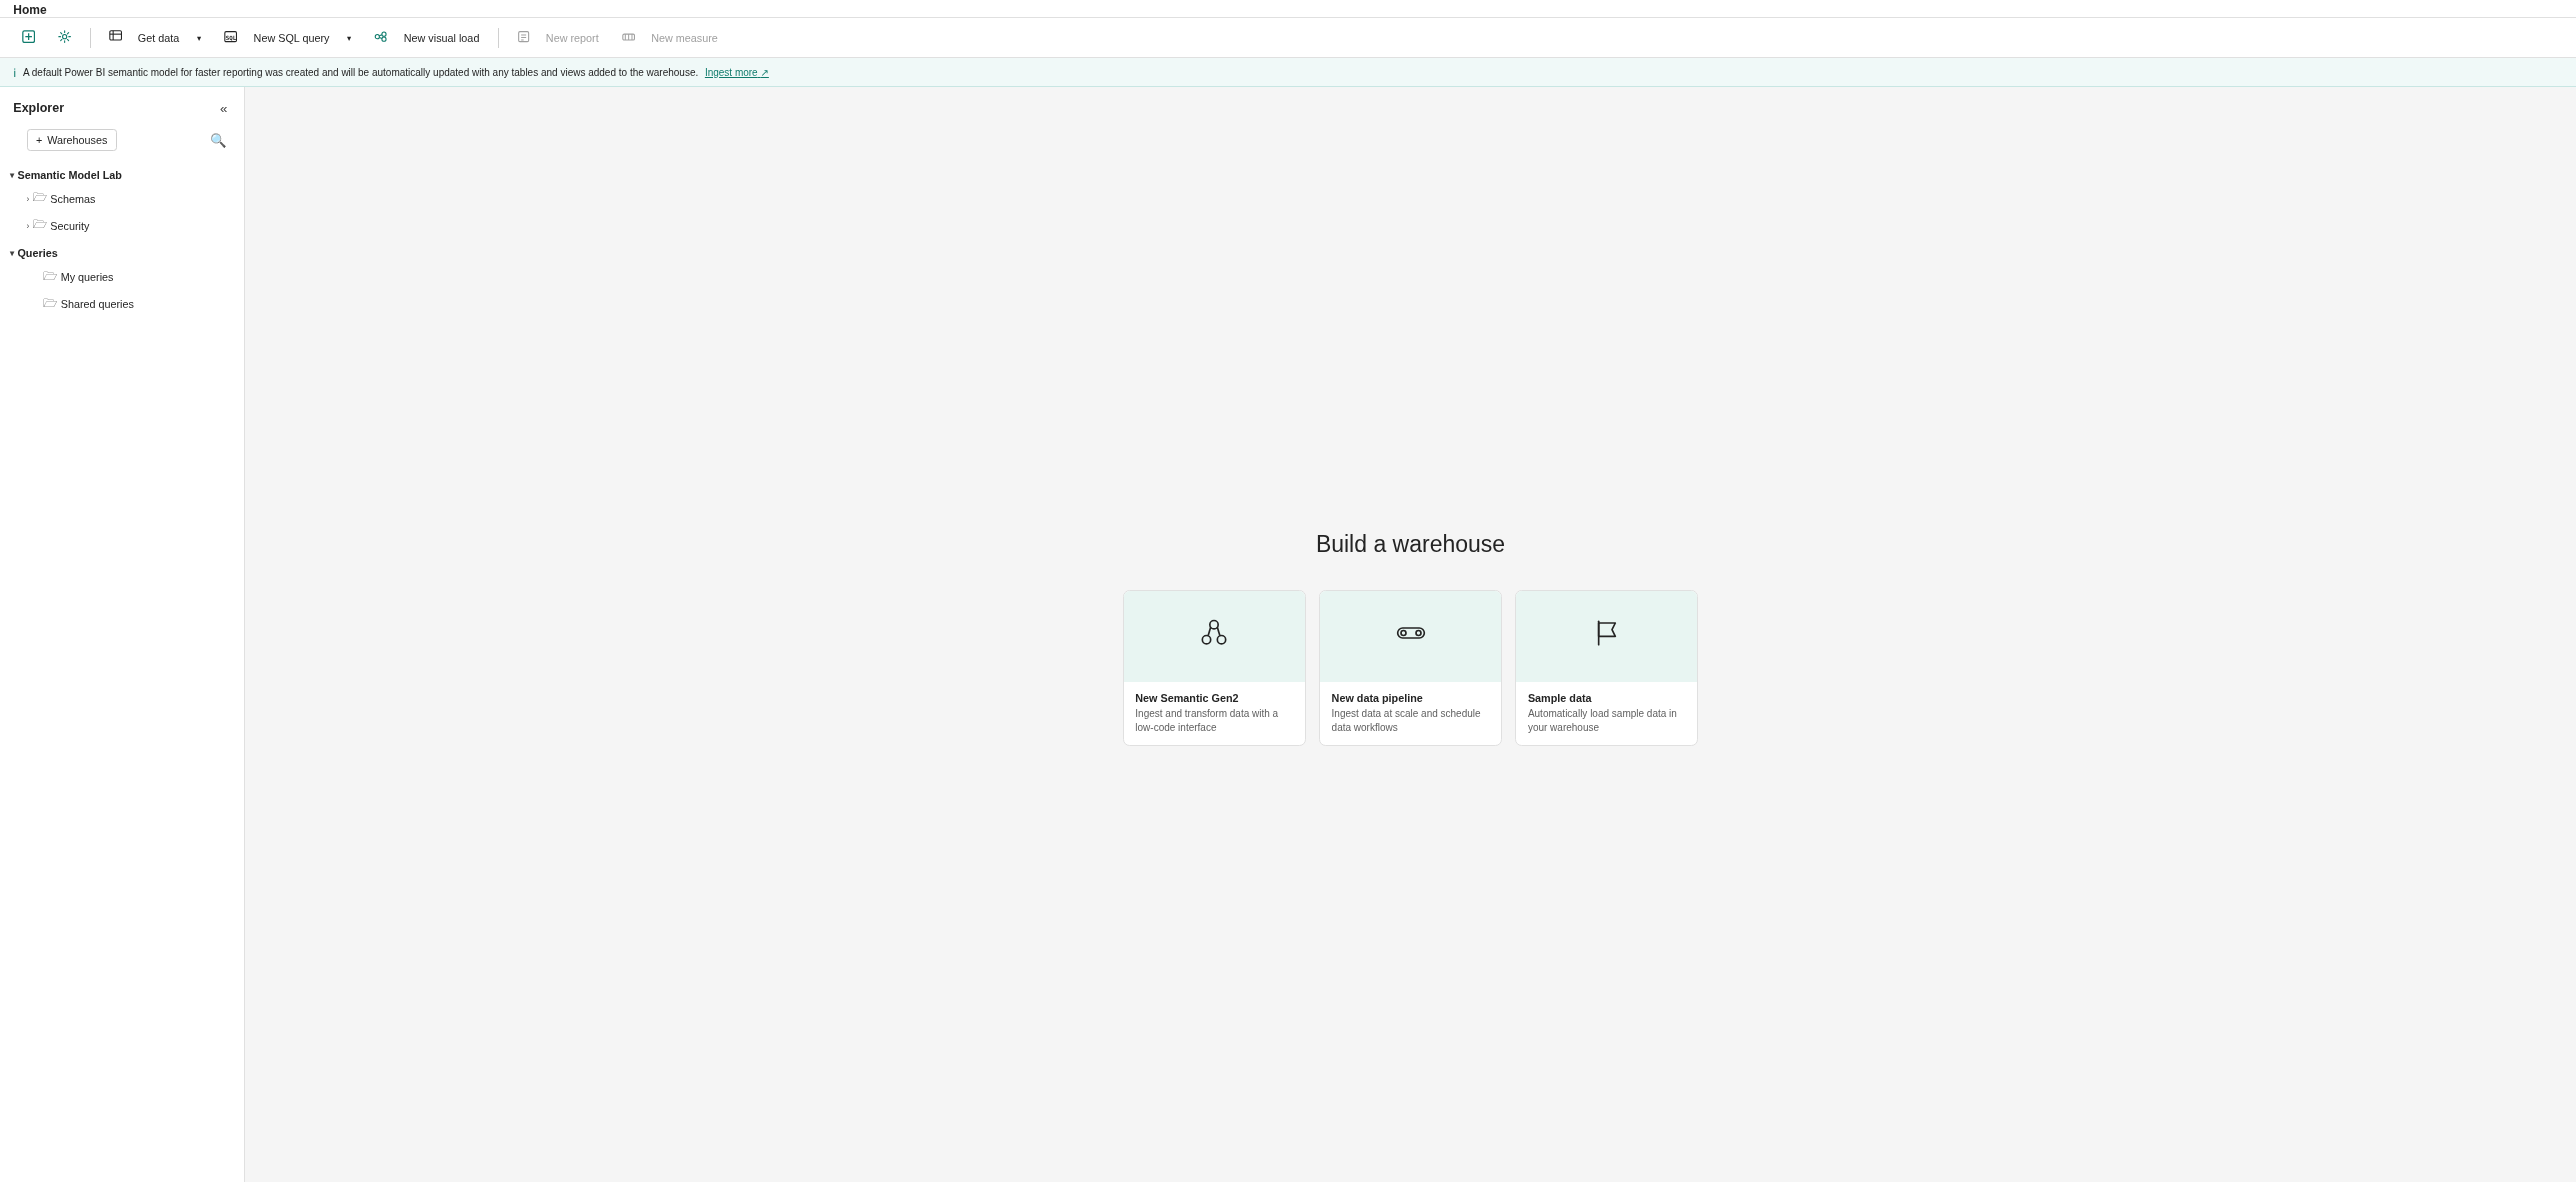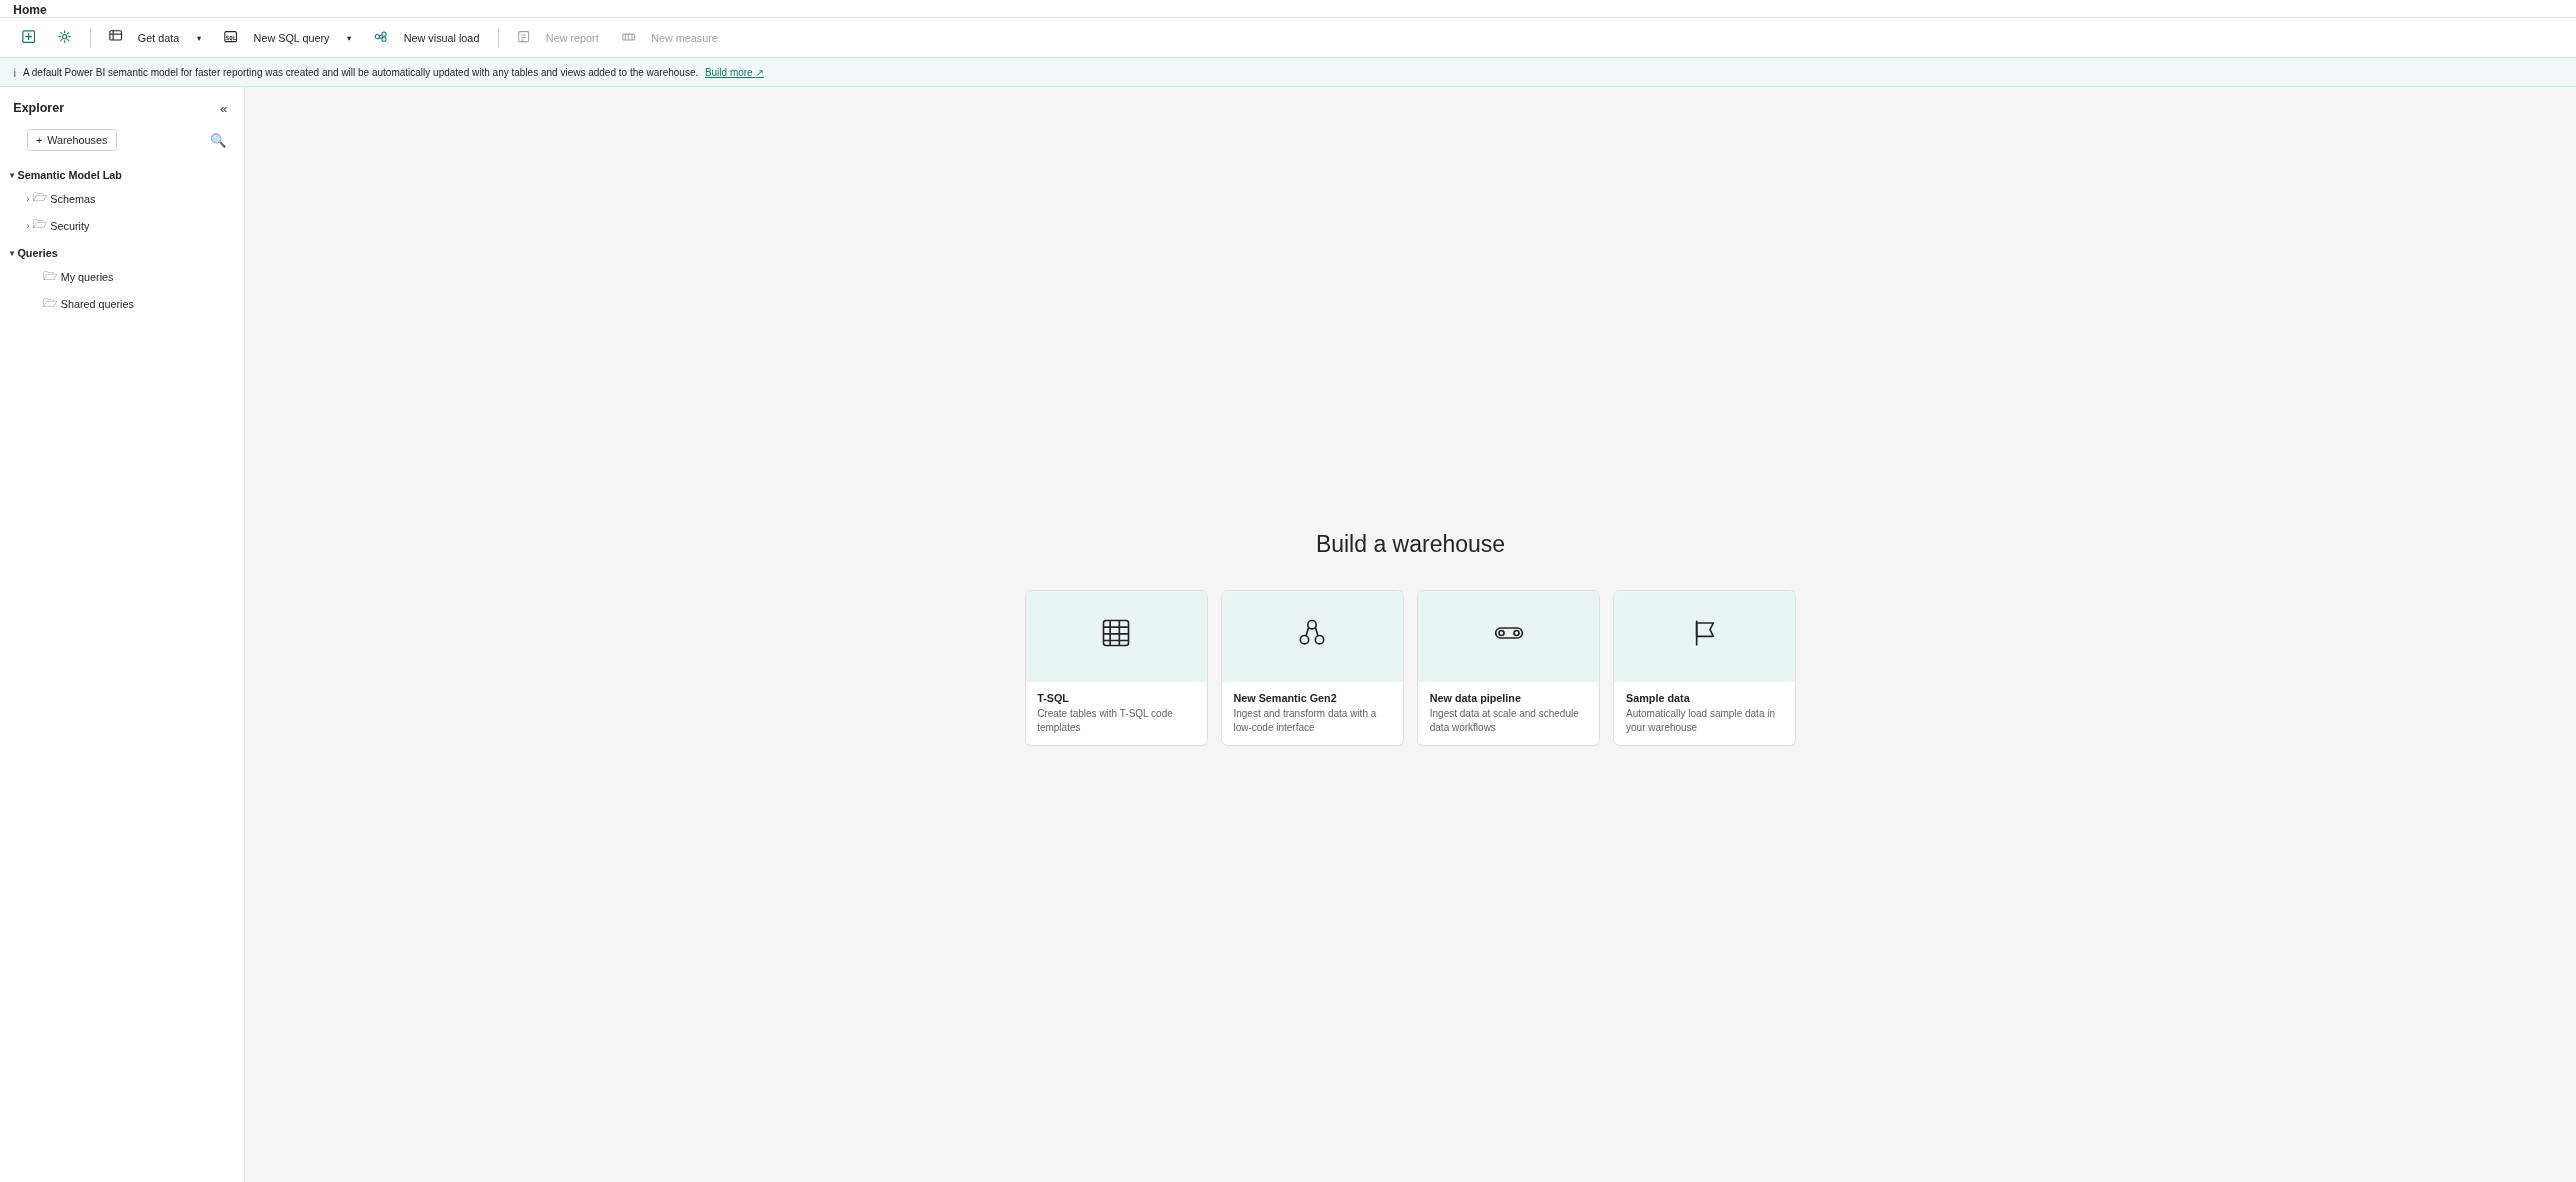--- a/index.html
+++ b/index.html
@@ -137,21 +137,21 @@
         </svg>
     </span>
     <span>New measure</span>
   </button>
 </div>
 
 <div class="info-bar">
   <span class="info-icon">ℹ</span>
   <span>A default Power BI semantic model for faster reporting was created and will be automatically updated with any tables and views added to the warehouse.</span>
   <a href="#">
-    <span>Build more</span>
+    <span>Ingest more</span>
     <span> ↗</span>
   </a>
 </div>
 
 <div class="layout">
 
   <div class="sidebar">
     <div class="sidebar-header">
       <span class="sidebar-title">Explorer</span>
       <div class="sidebar-actions">
@@ -199,38 +199,20 @@
         <span>Shared queries</span>
       </div>
     </div>
   </div>
 
   <div class="main">
     <h2 class="main-heading">Build a warehouse</h2>
 
     <div class="cards-grid">
 
-      <div class="card">
-        <div class="card-icon-area">
-          <span class="card-icon">
-            <svg class="icon-svg" viewBox="0 0 36 36" fill="none" xmlns="http://www.w3.org/2000/svg">
-              <rect x="3" y="3" width="30" height="30" rx="3" stroke="#242424" stroke-width="2"></rect>
-              <line x1="3" y1="11" x2="33" y2="11" stroke="#242424" stroke-width="2"></line>
-              <line x1="3" y1="19" x2="33" y2="19" stroke="#242424" stroke-width="2"></line>
-              <line x1="3" y1="27" x2="33" y2="27" stroke="#242424" stroke-width="2"></line>
-              <line x1="11" y1="3" x2="11" y2="33" stroke="#242424" stroke-width="2"></line>
-              <line x1="22" y1="3" x2="22" y2="33" stroke="#242424" stroke-width="2"></line>
-            </svg>
-          </span>
-        </div>
-        <div class="card-body">
-          <div class="card-title">T-SQL</div>
-          <div class="card-desc">Create tables with T-SQL code templates</div>
-        </div>
-      </div>
 
       <div class="card">
         <div class="card-icon-area">
           <span class="card-icon">
             <svg class="icon-svg" viewBox="0 0 36 36" fill="none" xmlns="http://www.w3.org/2000/svg">
               <circle cx="18" cy="8" r="5" stroke="#242424" stroke-width="2"></circle>
               <circle cx="9" cy="26" r="5" stroke="#242424" stroke-width="2"></circle>
               <circle cx="27" cy="26" r="5" stroke="#242424" stroke-width="2"></circle>
               <line x1="14" y1="11" x2="11" y2="21" stroke="#242424" stroke-width="2"></line>
               <line x1="22" y1="11" x2="25" y2="21" stroke="#242424" stroke-width="2"></line>

